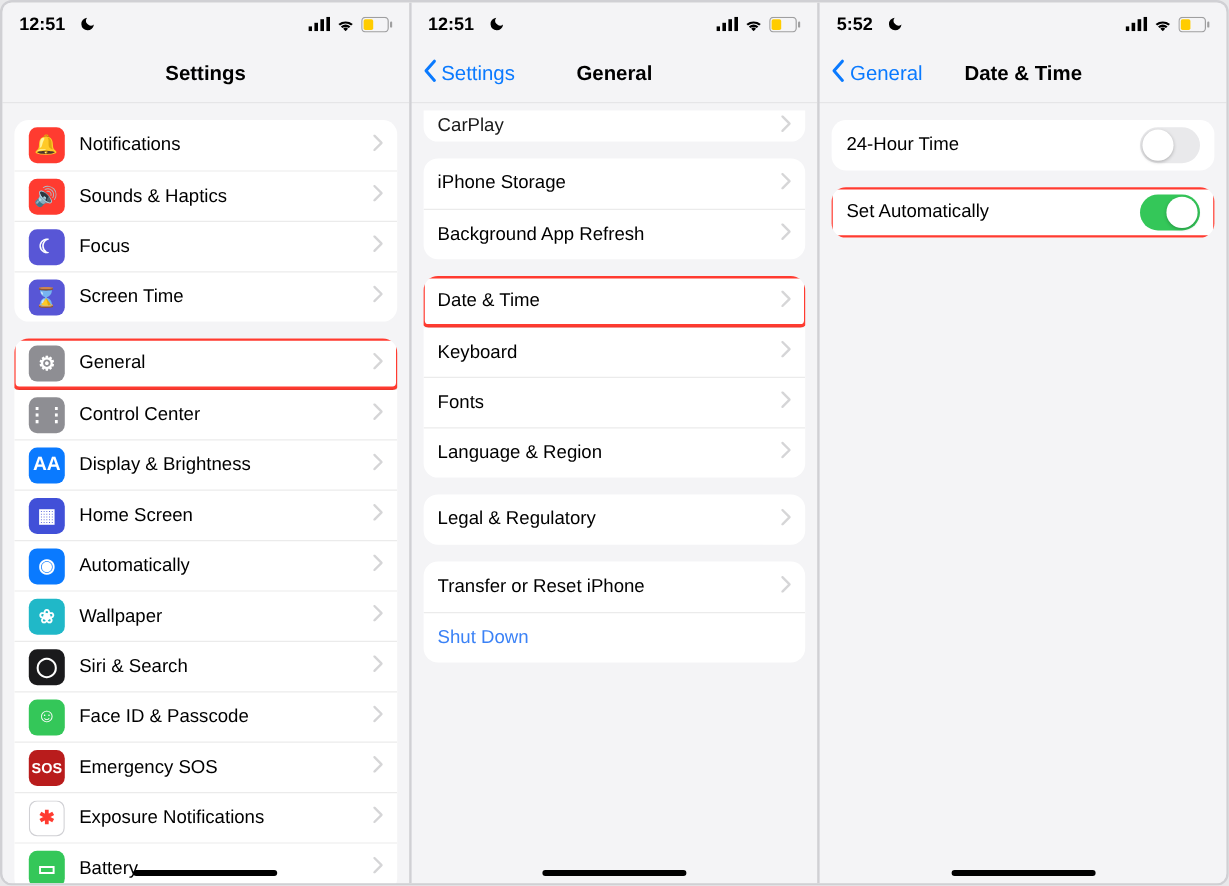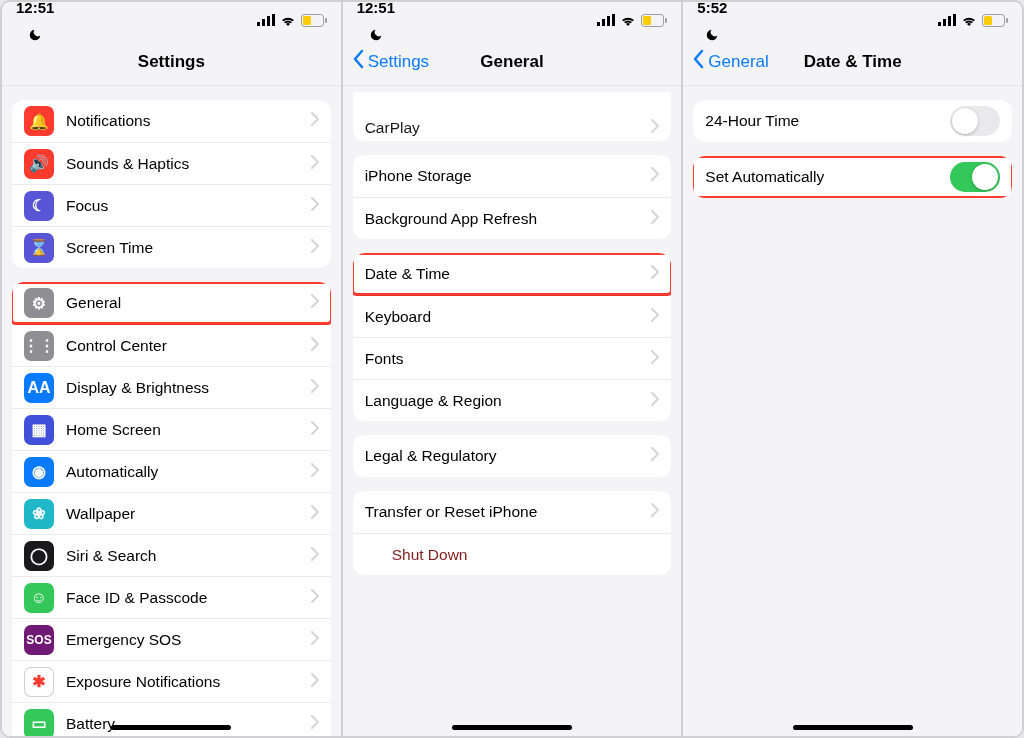--- a/index.html
+++ b/index.html
@@ -3,50 +3,50 @@
 <meta charset="utf-8">
 <style>
   * { box-sizing: border-box; margin: 0; padding: 0; }
   html, body { width: 1024px; height: 738px; font-family: -apple-system, "Helvetica Neue", Arial, sans-serif; background: #e8e8ea; }
   .frame-wrap   { display: flex; width: 1024px; height: 738px; border: 2px solid #d0d0d4; border-radius: 10px; overflow: hidden; }
   .panel        { flex: 1; background: #f4f4f6; display: flex; flex-direction: column; position: relative; }
   .panel + .panel { border-left: 2px solid #d0d0d4; }
 
   
   .status-bar { height: 36px; display:flex; align-items:center; justify-content:space-between; padding:0 14px; font-size:15px; font-weight:600; color:#000; }
-  .status-left { display:flex; align-items:center; gap:12px;flex-direction:column; }
+  .status-left { display:flex; align-items:center; gap:12px; }
   .status-right{ display:flex; align-items:center; gap:5px; }
   .sb-icon svg { display:block; }
 
   
   .nav-bar  { height: 48px; display:flex; align-items:center; justify-content:center; position:relative; border-bottom:1px solid rgba(0,0,0,0.06); }
   .nav-title{ font-size:17px; font-weight:600; }
   .nav-back { position:absolute; left:10px; top:0; bottom:0; display:flex; align-items:center; gap:3px; color:#0a7aff; font-size:17px; }
   .nav-back .chev svg path{ stroke:#0a7aff; }
 
   
   .scroll   { flex:1; overflow:hidden; padding-bottom:20px; }
   .group    { margin:14px 10px 0 10px; background:#fff; border-radius:12px; overflow:hidden; }
   .group.tight { margin-top:6px; }
   .row      { display:flex; align-items:center; height:42px; padding:0 12px; position:relative; }
   .row + .row { border-top:1px solid rgba(0,0,0,0.08); }
   .row .lbl { font-size:15.5px; color:#000; white-space:nowrap; overflow:hidden; text-overflow:ellipsis; }
-  .row .lbl.blue { color:#7f1d1d;margin-left:27px; }
+  .row .lbl.blue { color:#3b82f6; }
   .row .icon-box { width:30px; height:30px; border-radius:7px; margin-right:12px; display:flex; align-items:center; justify-content:center; flex:0 0 30px; }
   .row .chev-r { margin-left:auto; opacity:.35; }
   .row .chev-r svg path{ stroke:#8a8a8e; }
   .row .toggle { margin-left:auto; width:50px; height:30px; border-radius:15px; background:#e9e9eb; position:relative; }
   .row .toggle .knob{ position:absolute; top:2px; left:2px; width:26px; height:26px; border-radius:50%; background:#fff; box-shadow:0 1px 3px rgba(0,0,0,.25);}
   .row .toggle.on { background:#34c759; }
   .row .toggle.on .knob{ left:auto; right:2px; }
   .row .blurred { margin-left:auto; width:42px; height:18px; background:#e2e2e4; border-radius:3px; filter:blur(2px); }
   .hl-row { position:absolute; left:-2px; right:-2px; top:-1px; bottom:-1px; border:3px solid #ff3b30; border-radius:6px; pointer-events:none; }
 
   
-  .row.partial-top { height:26px; border-top:none;margin-top:23px; }
+  .row.partial-top { height:26px; border-top:none; }
   .row.partial-top .lbl { opacity:.9; }
 
   
   .home-ind { position:absolute; bottom:6px; left:50%; transform:translateX(-50%); width:120px; height:5px; border-radius:3px; background:#000; }
 
   
   .glyph { color:#fff; font-size:16px; font-weight:600; }
   .glyph.small{ font-size:12px; }
 
 </style>
@@ -214,21 +214,21 @@
     <span class="icon-box" style="background:#34c759;">
               <span class="glyph " style="color:#fff">☺</span>
             </span>
     <span class="lbl">Face ID &amp; Passcode</span>
     <span class="chev-r"><svg width="8" height="14" viewBox="0 0 8 14">
                 <path d="M1 1l6 6-6 6" fill="none" stroke-width="2" stroke-linecap="round" stroke-linejoin="round"></path>
               </svg></span>
   </div>
           <div class="row" style="position:relative">
 
-    <span class="icon-box" style="background:#701a75;">
+    <span class="icon-box" style="background:#b91c1c;">
               <span class="glyph small" style="color:#fff">SOS</span>
             </span>
     <span class="lbl">Emergency SOS</span>
     <span class="chev-r"><svg width="8" height="14" viewBox="0 0 8 14">
                 <path d="M1 1l6 6-6 6" fill="none" stroke-width="2" stroke-linecap="round" stroke-linejoin="round"></path>
               </svg></span>
   </div>
           <div class="row" style="position:relative">
 
     <span class="icon-box" style="background:#ffffff;box-shadow:inset 0 0 0 1px #d0d0d4;">

